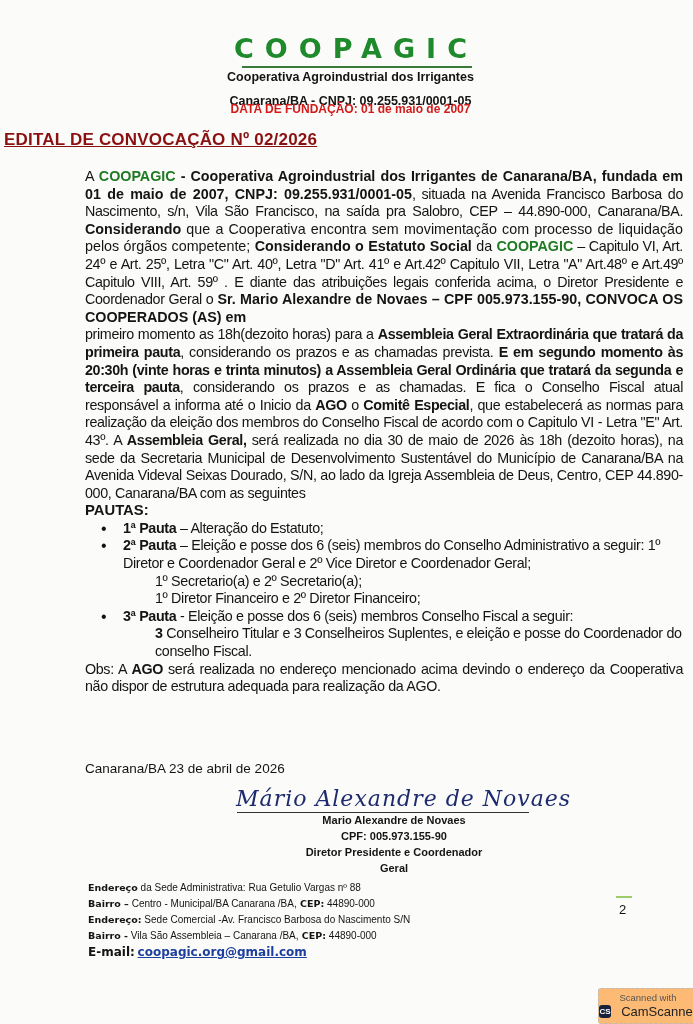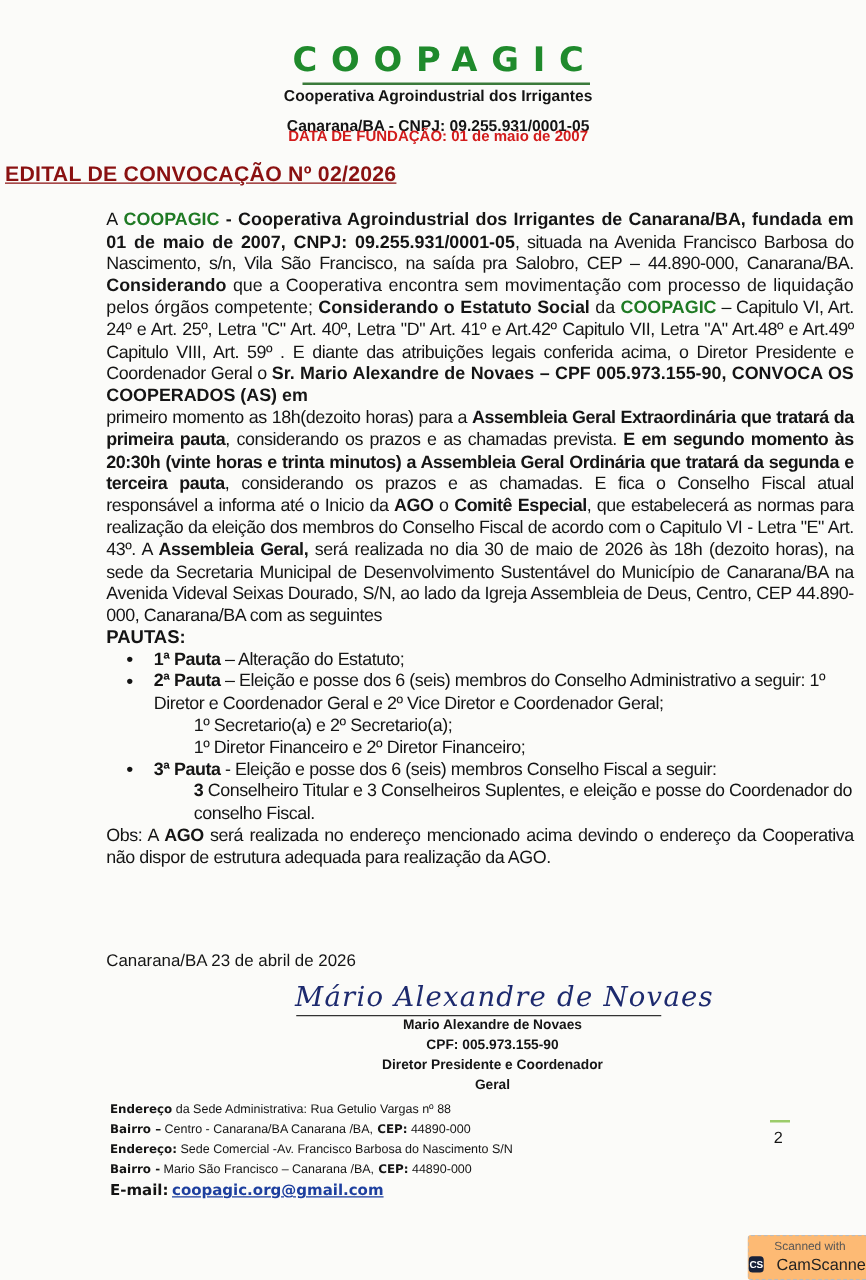--- a/index.html
+++ b/index.html
@@ -104,23 +104,23 @@
   <div class="sig">Mário Alexandre de Novaes</div>
   <div class="sig-line"></div>
   <div class="sig-block">
     <div>Mario Alexandre de Novaes</div>
     <div>CPF: 005.973.155-90</div>
     <div>Diretor Presidente e Coordenador Geral</div>
   </div>
 
   <div class="footer">
     <div><b>Endereço</b><span> da Sede Administrativa: Rua Getulio Vargas nº 88</span></div>
-    <div><b>Bairro –</b><span> Centro - Canarana/BA Canarana /BA,</span><b> CEP:</b><span> 44890-000</span></div>
+    <div><b>Bairro –</b><span> Centro - Municipal/BA Canarana /BA,</span><b> CEP:</b><span> 44890-000</span></div>
     <div><b>Endereço:</b><span>  Sede Comercial -Av. Francisco Barbosa do Nascimento S/N</span></div>
-    <div><b>Bairro -</b><span> Mario São Francisco – Canarana /BA,</span><b> CEP:</b><span> 44890-000</span></div>
+    <div><b>Bairro -</b><span> Vila São Assembleia – Canarana /BA,</span><b> CEP:</b><span> 44890-000</span></div>
     <div><span class="email-label">E-mail:</span> <span class="email-link">coopagic.org@gmail.com</span></div>
   </div>
 
   <div class="page-num-mark"></div>
   <div class="page-num">2</div>
 
   <div class="camscanner">
     <span class="cs-line1">Scanned with</span>
     <span class="cs-line2">
         <span class="cs-icon">CS</span>

